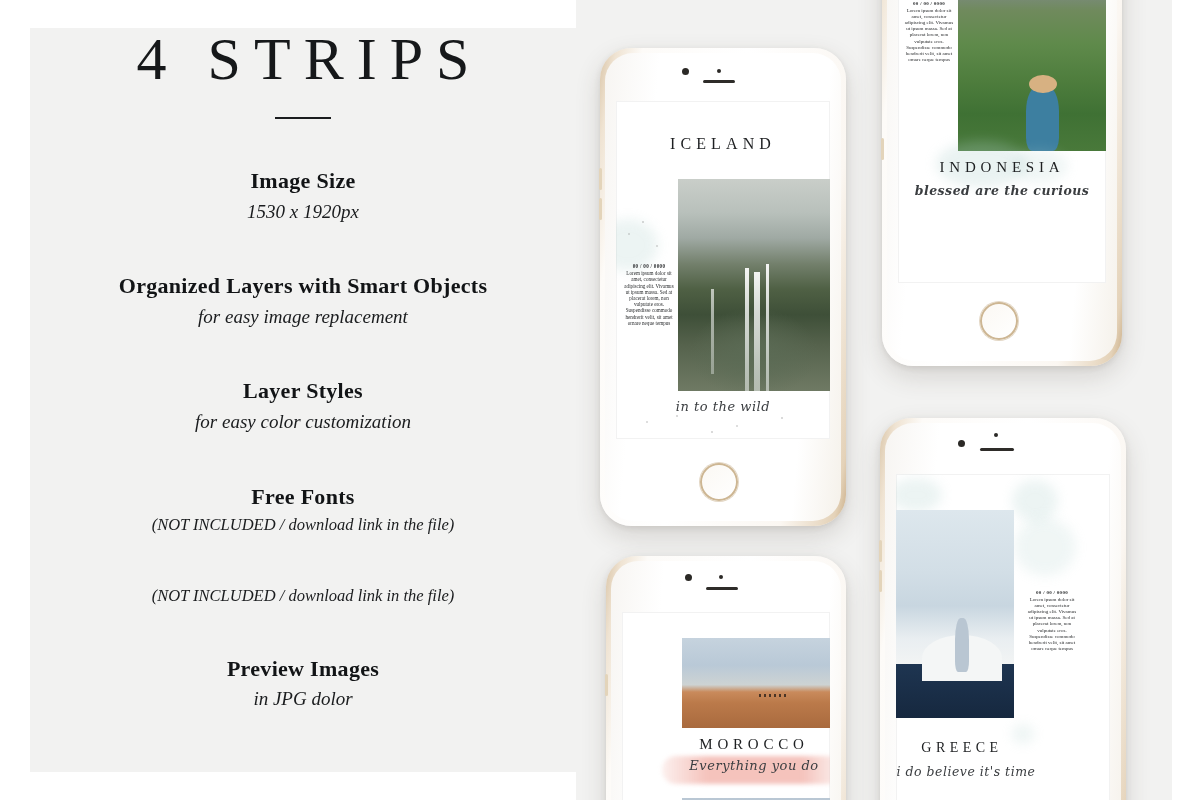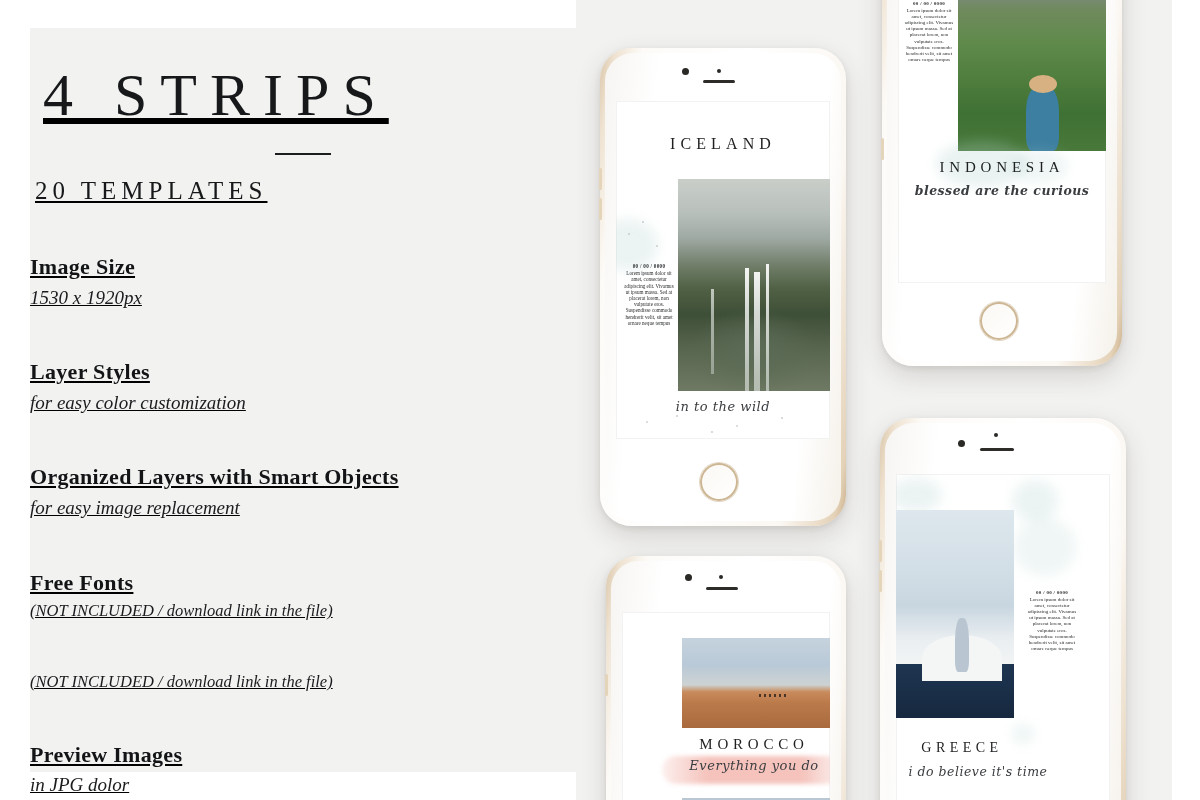--- a/index.html
+++ b/index.html
@@ -15,21 +15,21 @@
   }
   .right-wash{
     position:absolute; left:576px; top:0; width:596px; height:800px;
     background:#f2f2f1;
   }
   .right-wash-white{
     position:absolute; left:1172px; top:0; width:28px; height:800px;
     background:#ffffff;
   }
 
-  .info-inner{ position:relative; width:100%; padding-top:36px; z-index:3;text-decoration:underline;}
+  .info-inner{ position:relative; width:100%; text-align:center; z-index:3;}
 
   .title{
     font-family:"Liberation Serif", serif;
     font-size:60px; font-weight:400; letter-spacing:13px;
     color:#16181a; line-height:1.05; padding-left:13px;
   }
   .rule{
     width:56px; height:2px; background:#1b1d1f; margin:26px auto 22px auto;
   }
   .subtitle{
@@ -135,36 +135,35 @@
 
 <div id="stage">
 
   <div class="right-wash"></div>
   <div class="right-wash-white"></div>
 
   <div class="info-panel">
     <div class="info-inner">
       <div class="title">4 STRIPS</div>
       <div class="rule"></div>
-      <div class="subtitle">20 TEMPLATES</div>
 
       <div class="features">
         <div class="feature">
           <div class="f-head">Image Size</div>
           <div class="f-sub">1530 x 1920px</div>
         </div>
         <div class="feature">
         </div>
         <div class="feature">
+          <div class="f-head">Organized Layers with Smart Objects</div>
+          <div class="f-sub">for easy image replacement</div>
+        </div>
+        <div class="feature">
           <div class="f-head">Layer Styles</div>
           <div class="f-sub">for easy color customization</div>
-        </div>
-        <div class="feature">
-          <div class="f-head">Organized Layers with Smart Objects</div>
-          <div class="f-sub">for easy image replacement</div>
         </div>
         <div class="feature">
           <div class="f-head">Free Fonts</div>
           <div class="f-sub small">(NOT INCLUDED / download link in the file)</div>
         </div>
         <div class="feature">
           <div class="f-sub small">(NOT INCLUDED / download link in the file)</div>
         </div>
         <div class="feature">
           <div class="f-head">Preview Images</div>
@@ -289,17 +288,17 @@
       </div>
 
       <div class="sc-col" style="position:absolute; left:130px; top:116px; width:52px; font-size:5px;">
         <span class="sc-date">00 / 00 / 0000</span>
         <span>Lorem ipsum dolor sit amet, consectetur adipiscing elit. Vivamus ut ipsum massa. Sed at placerat lorem, non vulputate eros. Suspendisse commodo hendrerit velit, sit amet ornare neque tempus</span>
       </div>
 
       <div class="wash wash-teal" style="left:116px; top:250px; width:22px; height:20px; opacity:.4;"></div>
 
       <div class="sc-title" style="position:absolute; left:4px; top:266px; width:124px; font-size:14px;">GREECE</div>
-      <div class="sc-script" style="position:absolute; left:12px; top:290px; width:140px; font-size:12.5px;">i do believe it's time</div>
+      <div class="sc-script" style="position:absolute; left:0; top:290px; width:140px; font-size:12.5px;">i do believe it's time</div>
     </div>
   </div>
 
 </div>
 
 </body></html>

